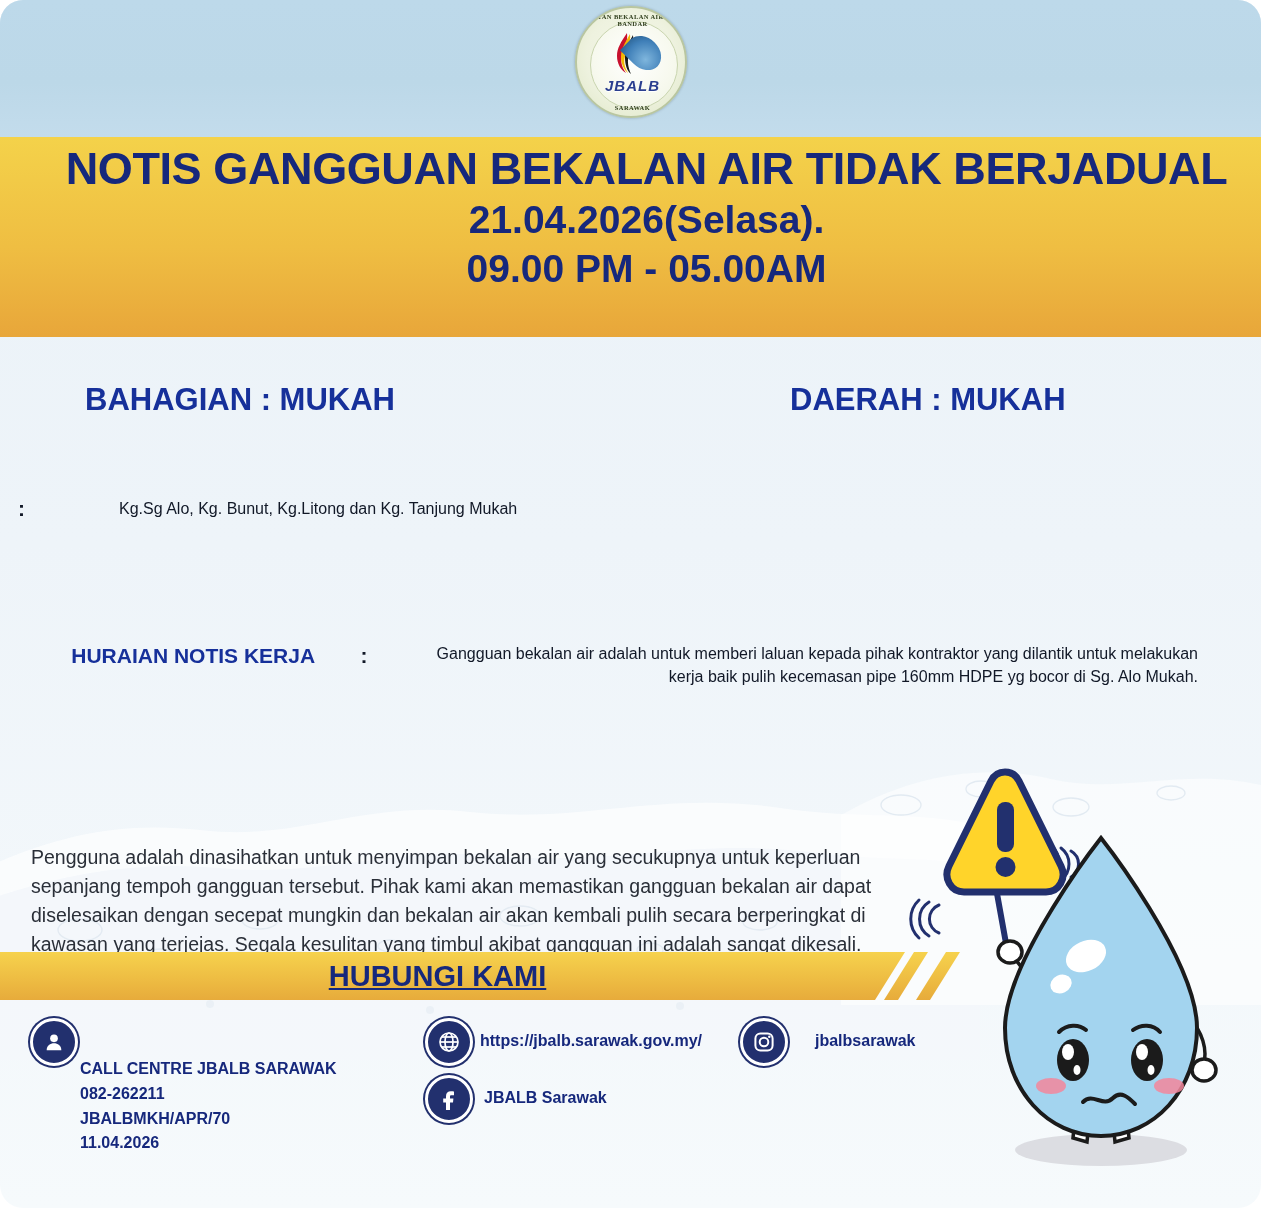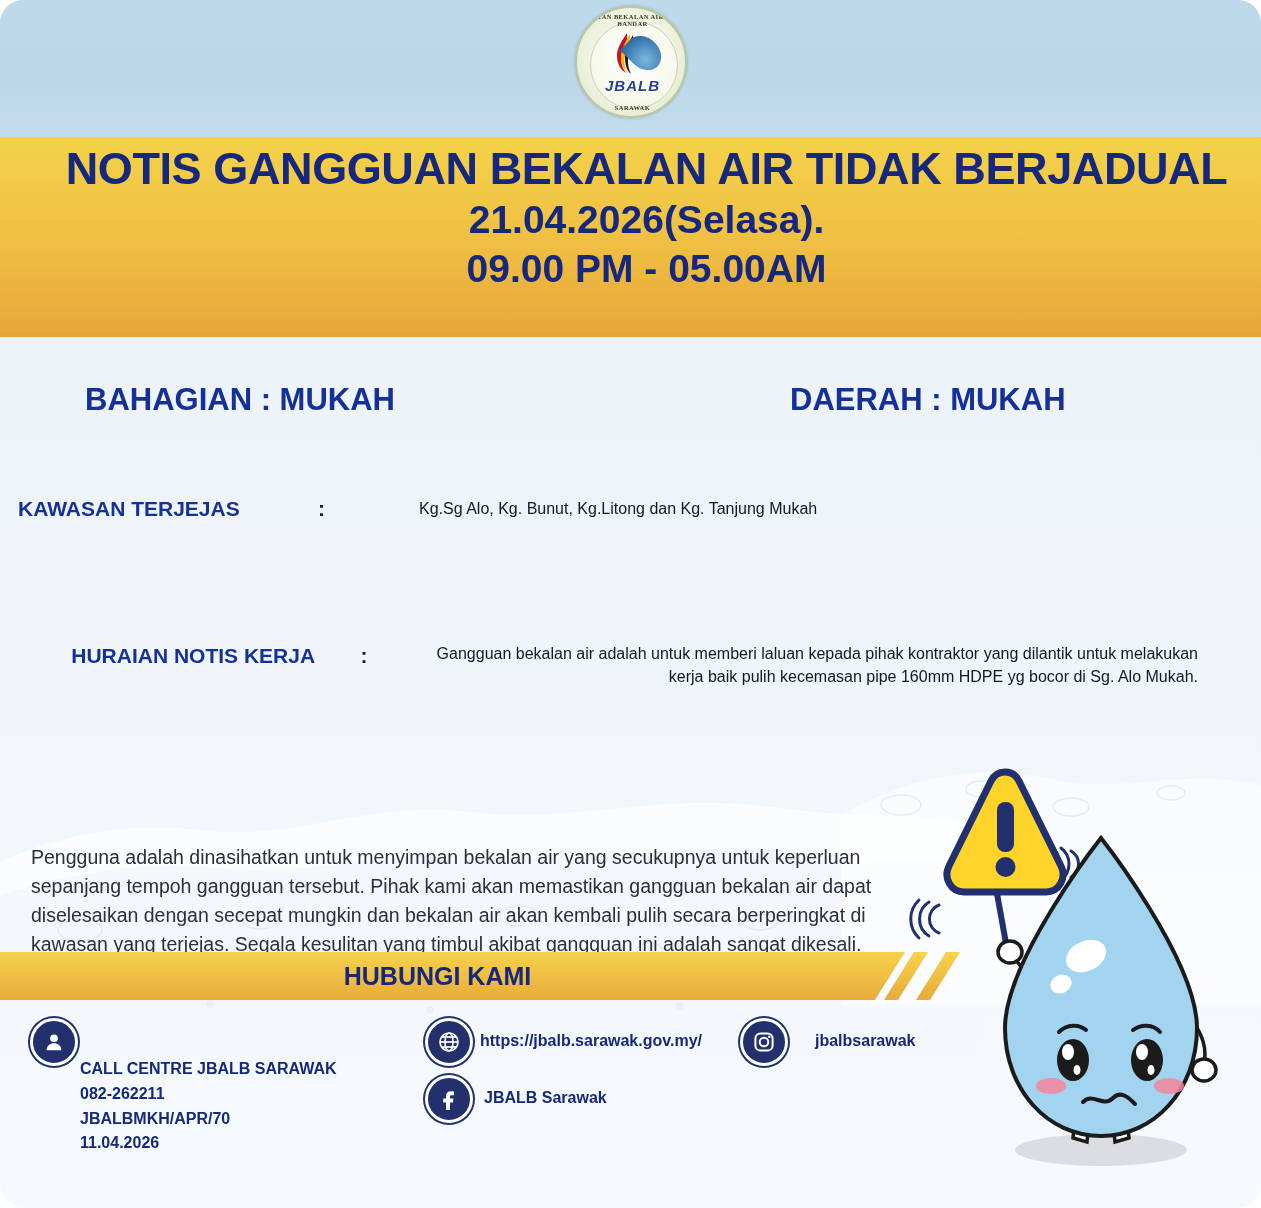--- a/index.html
+++ b/index.html
@@ -212,24 +212,25 @@
     background: linear-gradient(180deg, #f6d24d 0%, #eebd43 55%, #e7ab3b 100%);
     clip-path: polygon(0 0, 100% 0, calc(100% - 30px) 100%, 0 100%);
     z-index: 4;
   }
   .contact-banner-label {
     position: absolute;
     left: 0; top: 952px;
     width: 875px; height: 48px;
     line-height: 48px;
     text-align: center;
-    font-size: 25px;
+    font-size: 29px;
     font-weight: bold;
     color: #16287c;
     z-index: 5;
+    text-decoration: underline;
   }
   .banner-stripe {
     position: absolute;
     top: 952px;
     width: 16px; height: 48px;
     background: linear-gradient(180deg, #f6d24d 0%, #eebd43 55%, #e7ab3b 100%);
     clip-path: polygon(30px 0, 100% 0, calc(100% - 30px) 100%, 0 100%);
     z-index: 4;
   }
   #banner-stripe-1 { left: 884px; width: 44px; }
@@ -334,21 +335,20 @@
       <ellipse cx="330" cy="48" rx="14" ry="7"></ellipse>
     </g>
   </svg>
 
   <div class="region-row">
     <div class="region-bahagian">BAHAGIAN : MUKAH</div>
     <div class="region-daerah">DAERAH : MUKAH</div>
   </div>
 
   <div class="field" id="field-kawasan">
-    <span class="field-label">KAWASAN TERJEJAS</span>
     <span class="field-colon">:</span>
     <span class="field-value">Kg.Sg Alo, Kg. Bunut, Kg.Litong dan Kg. Tanjung Mukah</span>
   </div>
 
   <div class="field" id="field-huraian">
     <span class="field-label">HURAIAN NOTIS KERJA</span>
     <span class="field-colon">:</span>
     <span class="field-value">Gangguan bekalan air adalah untuk memberi laluan kepada pihak kontraktor yang dilantik untuk melakukan kerja baik pulih kecemasan pipe 160mm HDPE yg bocor di Sg. Alo Mukah.</span>
   </div>
 

